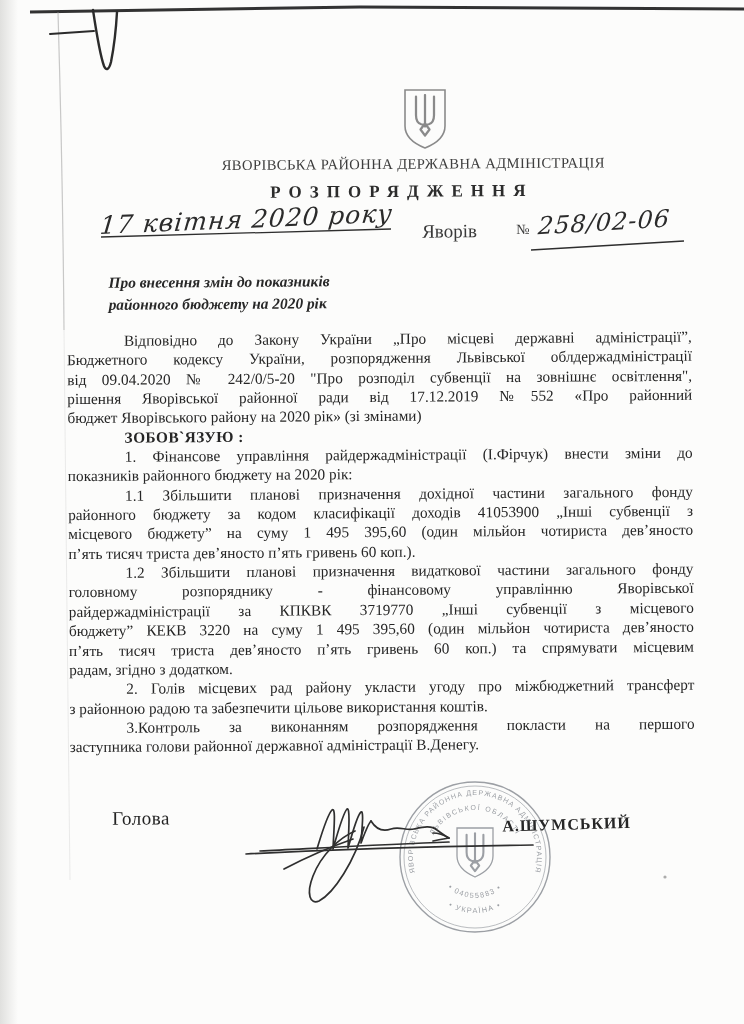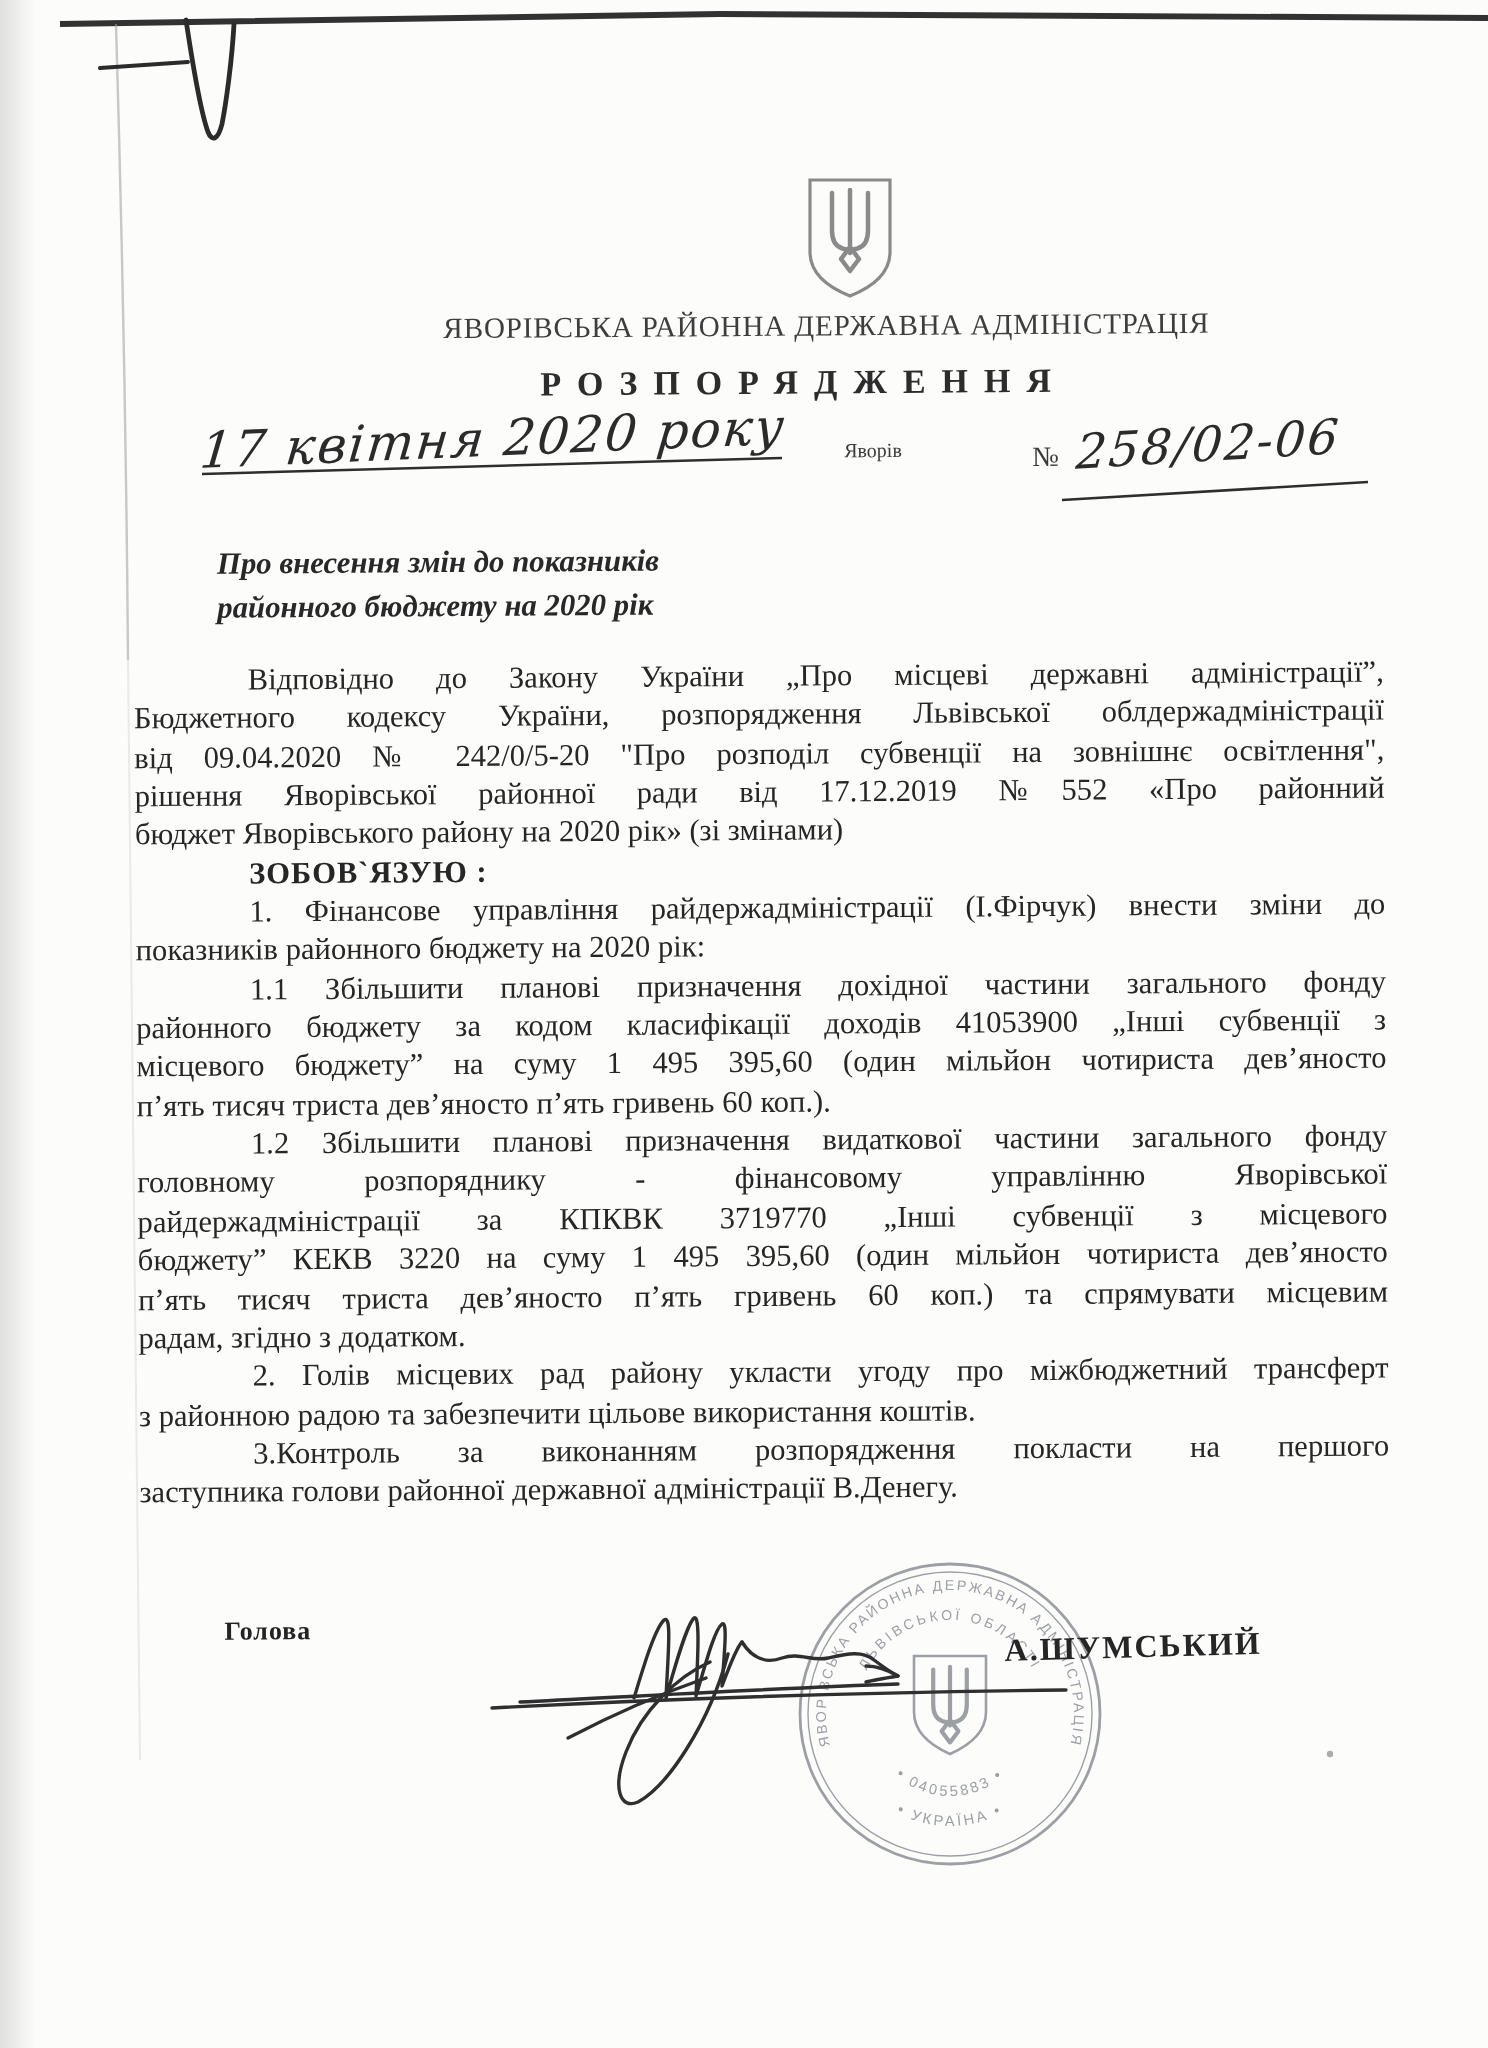--- a/index.html
+++ b/index.html
@@ -12,30 +12,30 @@
         transform:rotate(-0.4deg);transform-origin:372px 500px;}
   .org-name{left:224px;top:156px;width:372px;text-align:center;white-space:nowrap;
         font-size:14.6px;letter-spacing:.4px;color:#3e3e3e;}
   .doc-type{left:218px;top:182px;width:372px;text-align:center;white-space:nowrap;
         font-size:17px;font-weight:bold;letter-spacing:8px;color:#2c2c2c;}
   .hand{font-family:"DejaVu Serif",serif;font-style:italic;color:#2b2b2b;white-space:nowrap;}
   .hand-date{left:102px;top:204px;font-size:25px;letter-spacing:1px;
         transform:rotate(-2deg) skewX(-8deg);}
   .hand-num{left:540px;top:210px;font-size:24px;letter-spacing:1px;
         transform:rotate(-3deg) skewX(-8deg);}
-  .place{left:424px;top:221px;font-size:10px;color:#3a3a3a;text-align:center;}
+  .place{left:424px;top:221px;font-size:19px;color:#3a3a3a;text-align:center;}
   .num-label{left:518px;top:223px;font-size:14px;color:#3a3a3a;}
   .subject{left:110px;top:270px;width:290px;font-size:15.4px;font-weight:bold;
         font-style:italic;line-height:21.5px;color:#282828;}
   .body-text{left:68px;top:329px;width:625px;font-size:15.3px;line-height:19.35px;color:#262626;}
   .ln{height:19.35px;}
   .j{text-align:justify;text-align-last:justify;}
   .i{text-indent:57px;}
   .b{font-weight:bold;letter-spacing:.5px;}
-  .signoff-title{left:110px;top:806px;font-size:13px;font-weight:bold;letter-spacing:.5px;}
+  .signoff-title{left:110px;top:806px;font-size:19px;font-weight:normal;letter-spacing:.5px;}
   .signer-name{left:500px;top:817px;font-size:16px;font-weight:bold;letter-spacing:1px;
         transform:rotate(-1.2deg);color:#262626;}
   .overlay{position:absolute;left:0;top:0;pointer-events:none;}
   .stamp-svg{position:absolute;left:390px;top:772px;color:#8f9399;opacity:.88;}
   .emblem-svg{position:absolute;left:402px;top:87px;color:#8a8a8a;}
 </style>
 </head>
 <body>
 
 <div class="page">

